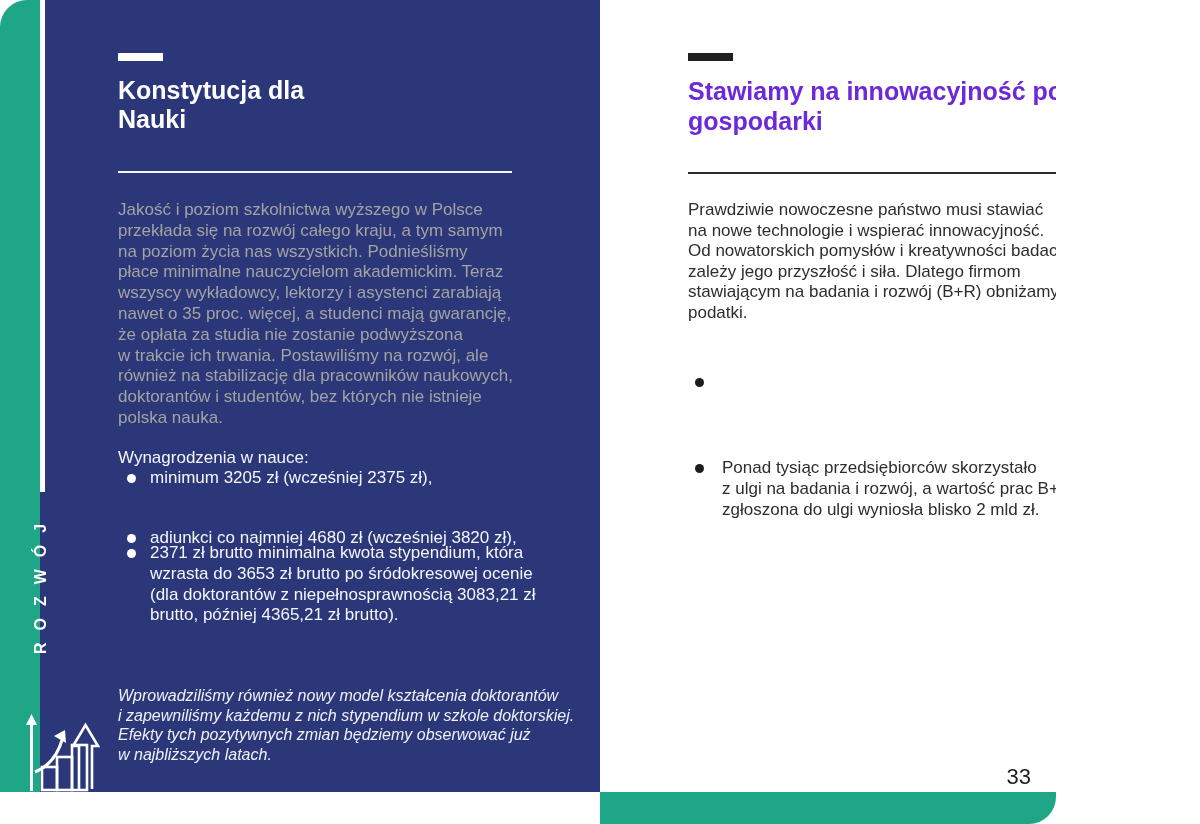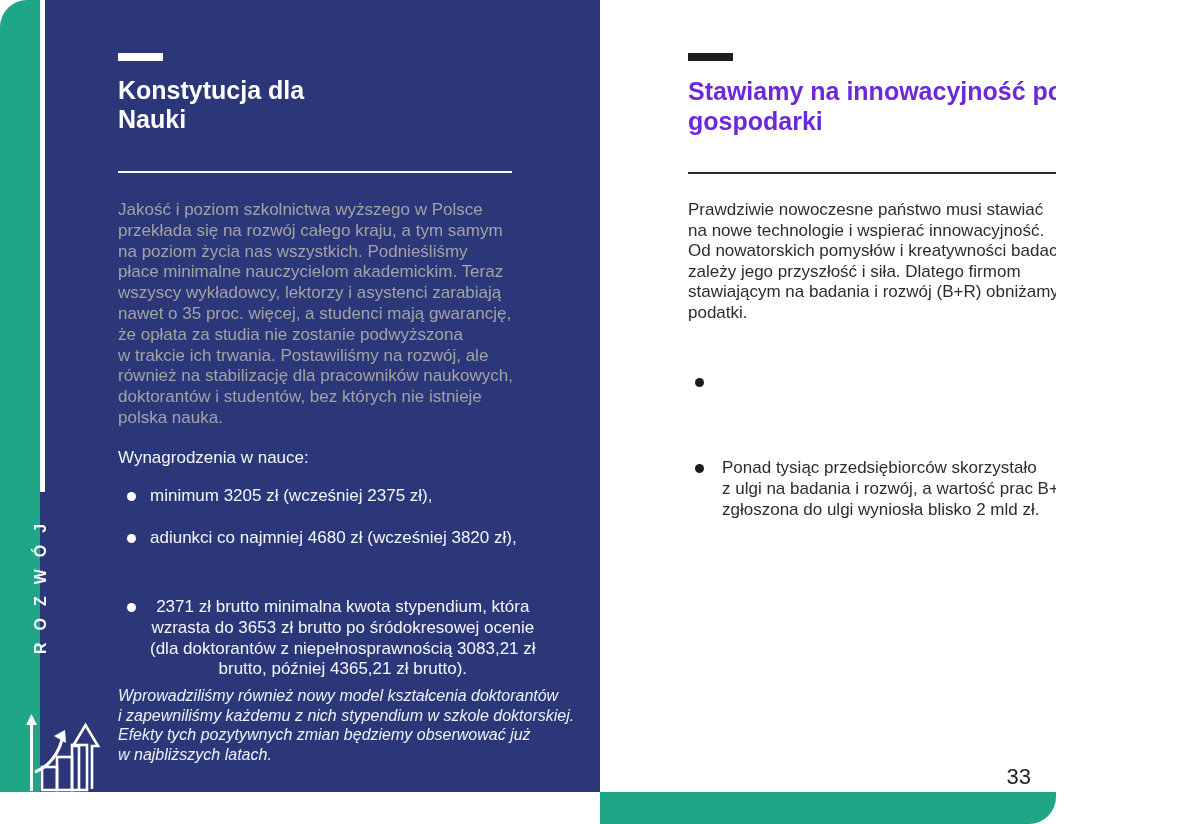--- a/index.html
+++ b/index.html
@@ -24,21 +24,21 @@
   .navy-panel .dash { left:78px; top:53px; background:#ffffff; }
   .l-title { position:absolute; left:78px; top:76px; color:#ffffff; font-size:25px;
              font-weight:bold; line-height:29px; }
   .l-hr { position:absolute; left:78px; top:171px; width:394px; height:2px; background:#f5f7fb; }
   .l-intro { position:absolute; left:78px; top:200px; color:#a3a3a3; font-size:17px; line-height:20.8px; }
   .l-listhead { position:absolute; left:78px; top:448px; color:#f4f6fb; font-size:17px; }
   .bullet { position:absolute; font-size:17px; line-height:20.8px; }
   .navy-panel .bullet { left:78px; color:#f4f6fb; padding-left:32px; }
   .dot { position:absolute; width:9px; height:9px; border-radius:50%; top:6px; }
   .navy-panel .dot { left:9px; background:#ffffff; }
-  .l-b1 { top:486px; } .l-b2 { top:528px; } .l-b3 { top:597px;text-align:center; }
+  .l-b1 { top:468px; } .l-b2 { top:528px; } .l-b3 { top:543px; }
   .l-note { position:absolute; left:78px; top:686px; color:#eef1f8; font-style:italic;
             font-size:16px; line-height:19.5px; }
 
   
   .right-col { position:absolute; left:600px; top:0; width:600px; height:792px; }
   .right-col .dash { left:88px; top:53px; background:#1f1f1f; }
   .r-title { position:absolute; left:88px; top:76px; color:#6d28d9; font-size:25px;
              font-weight:bold; line-height:30px; }
   .r-hr { position:absolute; left:88px; top:172px; width:385px; height:2px; background:#2a2a2a; }
   .r-intro { position:absolute; left:88px; top:200px; color:#2d2d2d; font-size:17px; line-height:20.6px; }

